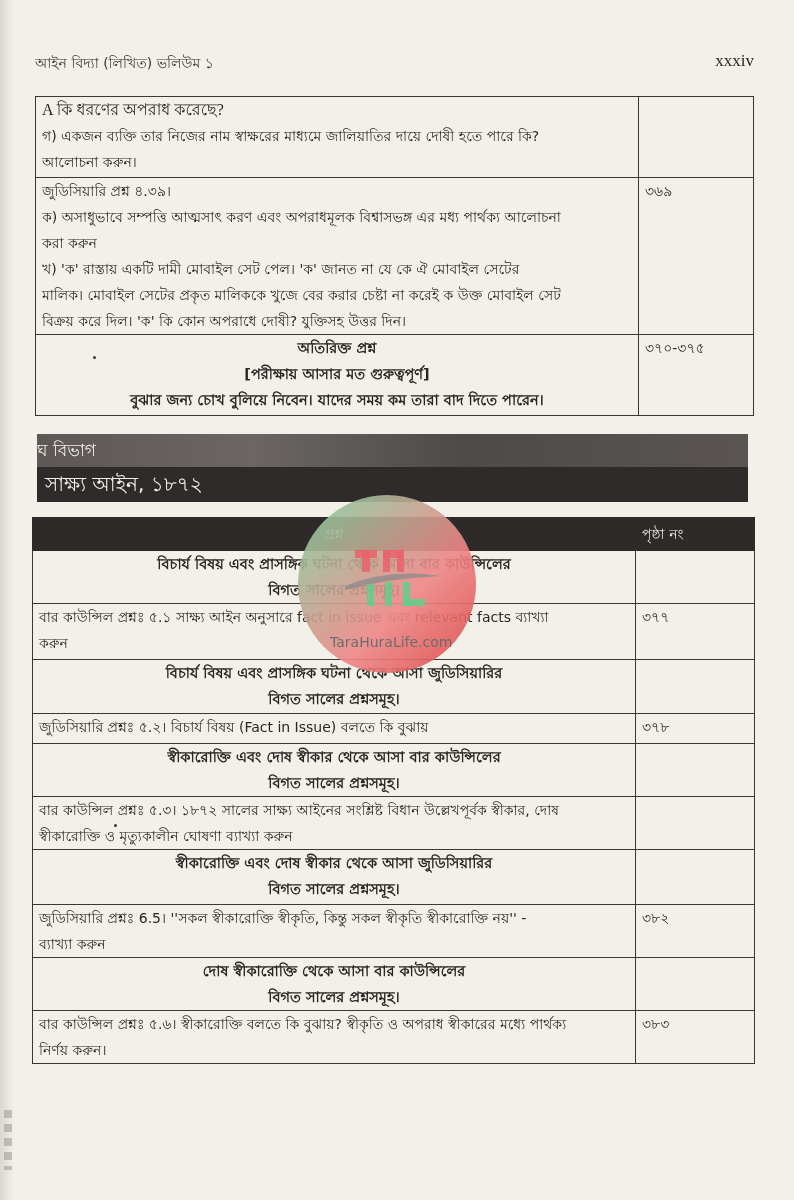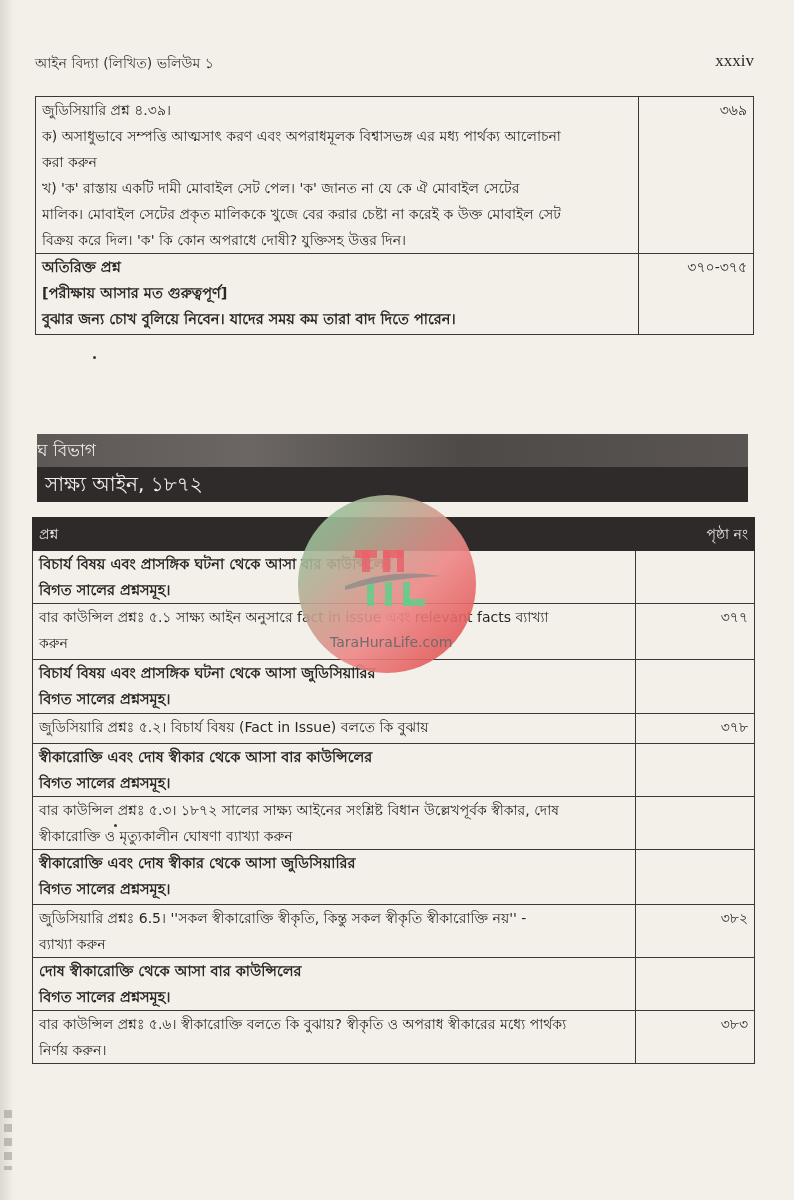--- a/index.html
+++ b/index.html
@@ -29,22 +29,22 @@
     table.toc {
       position: absolute; border-collapse: collapse; table-layout: fixed;
       font-size: 14px; line-height: 26px;
     }
     table.toc td {
       border: 1.5px solid #3b3735; vertical-align: top; padding: 0 6px;
     }
     #table-top { left: 35px; top: 96px; width: 719px; }
     #table-bottom { left: 32px; top: 517px; width: 723px; }
     td.q { width: 590px; }
-    td.pg { text-align: right; font-size: 14px; margin-left: 36px; }
-    .center { }
+    td.pg { text-align: left; font-size: 14px; margin-left: 36px; }
+    .center { text-align: center; }
     .bold { font-weight: bold; font-size: 14.5px; }
     .latin { font-family: "Liberation Serif", "DejaVu Serif", serif; font-size: 16px; }
     tr.head td {
       background: #2e2a29; color: #f0ece6; border-color: #2e2a29;
       height: 32px; line-height: 32px; font-size: 14px;
     }
     .banner {
       position: absolute; left: 37px; top: 434px; width: 711px; height: 68px;
       color: #f2eee8; 
     }
@@ -80,20 +80,28 @@
 <div class="page-shade"></div>
 <div class="binding-marks"></div>
 
 <div class="running-header">
   <span class="rh-title">আইন বিদ্যা (লিখিত) ভলিউম ১</span>
   <span class="rh-page">xxxiv</span>
 </div>
 
 <table class="toc" id="table-top">
   <tbody>
+      <tr style="height:81px">
+    <td class="q">
+      <div><span class="latin">A কি ধরণের অপরাধ করেছে?</span></div>
+      <div>গ) একজন ব্যক্তি তার নিজের নাম স্বাক্ষরের মাধ্যমে জালিয়াতির দায়ে দোষী হতে পারে কি?</div>
+      <div>আলোচনা করুন।</div>
+    </td>
+    <td class="pg"></td>
+  </tr>
   <tr style="height:156px">
     <td class="q">
       <div>জুডিসিয়ারি প্রশ্ন ৪.৩৯।</div>
       <div>ক) অসাধুভাবে সম্পত্তি আত্মসাৎ করণ এবং অপরাধমূলক বিশ্বাসভঙ্গ এর মধ্য পার্থক্য আলোচনা</div>
       <div>করা করুন</div>
       <div>খ) 'ক' রাস্তায় একটি দামী মোবাইল সেট পেল। 'ক' জানত না যে কে ঐ মোবাইল সেটের</div>
       <div>মালিক। মোবাইল সেটের প্রকৃত মালিককে খুজে বের করার চেষ্টা না করেই ক উক্ত মোবাইল সেট</div>
       <div>বিক্রয় করে দিল। 'ক' কি কোন অপরাধে দোষী? যুক্তিসহ উত্তর দিন।</div>
     </td>
     <td class="pg">৩৬৯</td>

